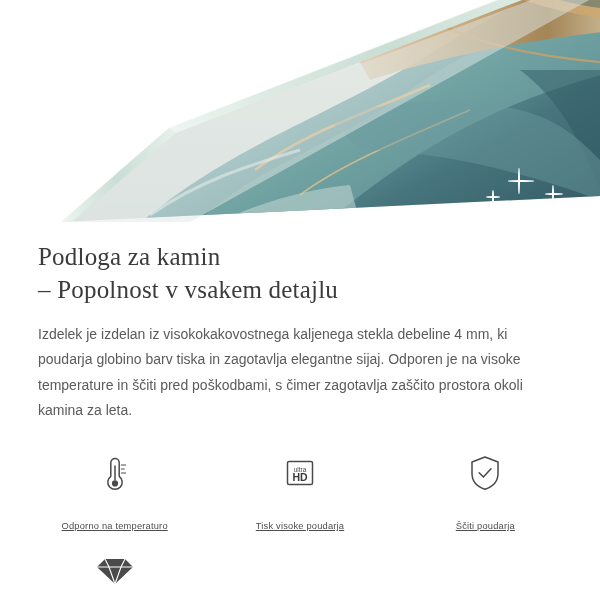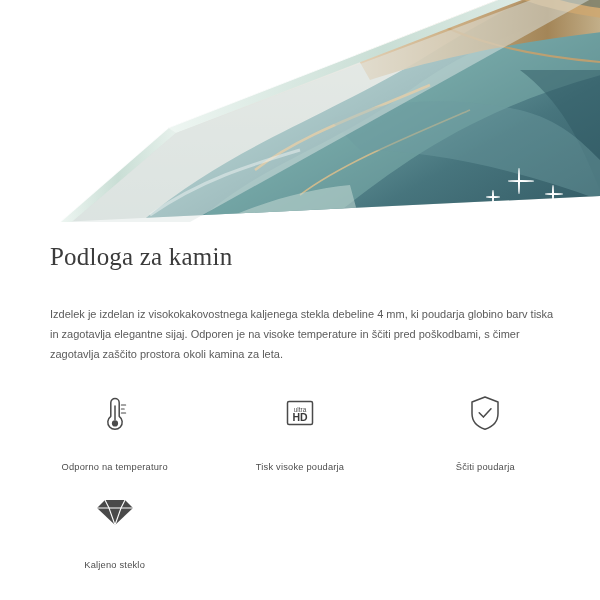--- a/index.html
+++ b/index.html
@@ -37,64 +37,66 @@
     position: absolute;
     background: #ffffff;
   }
   .sp-v { width: 1.6px; height: 26px; left: 10px; top: 0; border-radius: 50%;
          background: linear-gradient(to bottom, rgba(255,255,255,0) 0%, #fff 50%, rgba(255,255,255,0) 100%); }
   .sp-h { width: 26px; height: 1.6px; left: 0; top: 12px; border-radius: 50%;
          background: linear-gradient(to right, rgba(255,255,255,0) 0%, #fff 50%, rgba(255,255,255,0) 100%); }
 
   
   .content {
-    padding: 18px 38px 0 50px;
+    padding: 18px 38px 0 38px;
   }
   .headline {
     font-family: "Liberation Serif", serif;
     font-size: 25px;
     line-height: 1.32;
     color: #3b3b3b;
     font-weight: 400;
     letter-spacing: 0.2px;
   }
   .headline .l2 { display: block; }
   .body-copy {
-    margin-top: 31px;
-    font-size: 11px;
+    margin-top: 16px;
+    font-size: 14px;
     line-height: 1.82;
     color: #5b5b5b;
     max-width: 528px;
   }
 
   
   .features {
     margin-top: 26px;
     padding: 0 22px;
     display: grid;
     grid-template-columns: repeat(3, 1fr);
     grid-row-gap: 16px;
   }
   .feature {
     display: flex;
     flex-direction: column;
     align-items: center;
     justify-content: flex-start;
+    gap: 16px;
   }
   .feature .ico {
     height: 46px;
     display: flex;
     align-items: center;
     justify-content: center;
   }
   .feature .cap {
-    margin-top: 26px;
+    margin-top: 9px;
     font-size: 9.3px;
     color: #4d4d4d;
     letter-spacing: 0.2px;
+    text-decoration: underline;
   }
   svg { display: block; }
   .stroke { fill: none; stroke: #4a4a4a; stroke-width: 1.5; stroke-linecap: round; stroke-linejoin: round; }
   .thin { stroke-width: 1.2; }
 </style>
 </head>
 <body>
 
 <div class="page">
 
@@ -165,20 +167,21 @@
     </div>
     <div class="sparkle" style="left:486px; top:190px; width:14px; height:14px;">
       <span class="sp-v" style="height:14px;left:6px;"></span>
         <span class="sp-h" style="width:14px;top:6px;"></span>
     </div>
   </div>
 
   <div class="content">
     <h1 class="headline">
       <span>Podloga za kamin</span>
+      <span class="l2">– Popolnost v vsakem detajlu</span>
     </h1>
     <p class="body-copy">Izdelek je izdelan iz visokokakovostnega kaljenega stekla debeline 4 mm, ki poudarja globino barv tiska in zagotavlja elegantne sijaj. Odporen je na visoke temperature in ščiti pred poškodbami, s čimer zagotavlja zaščito prostora okoli kamina za leta.</p>
   </div>
 
   <div class="features">
 
     <div class="feature">
       <div class="ico">
         <svg width="34" height="40" viewBox="0 0 34 40">
           <path class="stroke" d="M17 5.5 a4.2 4.2 0 0 1 4.2 4.2 v13.6 a7.2 7.2 0 1 1 -8.4 0 V9.7 A4.2 4.2 0 0 1 17 5.5 Z"></path>

